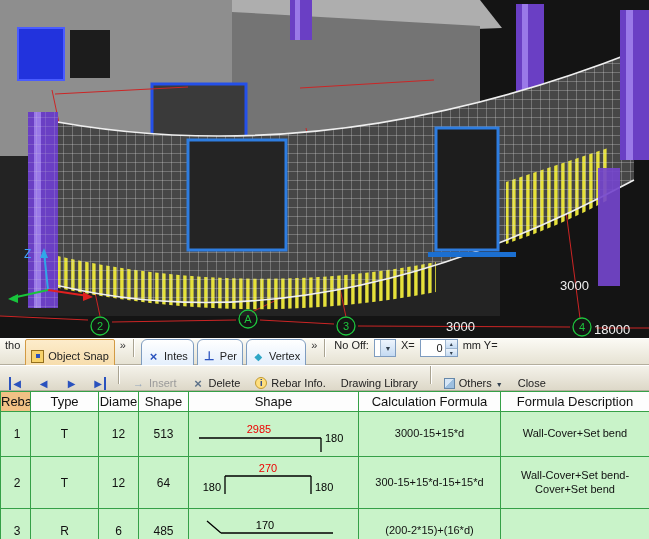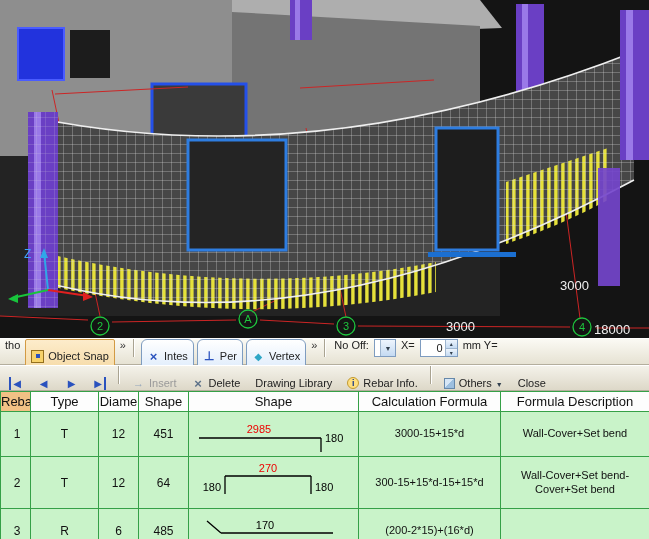--- a/index.html
+++ b/index.html
@@ -239,25 +239,25 @@
 
     <button class="tb-btn disabled">
       <span class="icon icon-insert"></span>
       <span>Insert</span>
     </button>
     <button class="tb-btn">
       <span class="icon icon-delete"></span>
       <span>Delete</span>
     </button>
     <button class="tb-btn">
-      <span>Drawing Library</span>
-    </button>
-    <button class="tb-btn">
       <span class="icon icon-info"></span>
       <span>Rebar Info.</span>
+    </button>
+    <button class="tb-btn">
+      <span>Drawing Library</span>
     </button>
     <span class="sep"></span>
     <button class="tb-btn">
       <span class="icon icon-grid"></span>
       <span>Others</span>
       <span class="icon-dd"></span>
     </button>
     <button class="tb-btn">
       <span>Close</span>
     </button>
@@ -283,21 +283,21 @@
           <th>Shape</th>
           <th>Calculation Formula</th>
           <th>Formula Description</th>
         </tr>
       </thead>
       <tbody>
         <tr class="r1">
           <td class="cell-no">1</td>
           <td>T</td>
           <td>12</td>
-          <td>451</td>
+          <td>513</td>
           <td class="cell-shape">
             <svg width="162" height="40" viewBox="0 0 162 40">
               <path class="shp-line" d="M6,24 H128 M128,24 V38"></path>
               <text class="shp-txt shp-red" x="66" y="19" text-anchor="middle">2985</text>
               <text class="shp-txt" x="132" y="28">180</text>
             </svg>
           </td>
           <td class="cell-formula">3000-15+15*d</td>
           <td class="cell-desc">Wall-Cover+Set bend</td>
         </tr>

